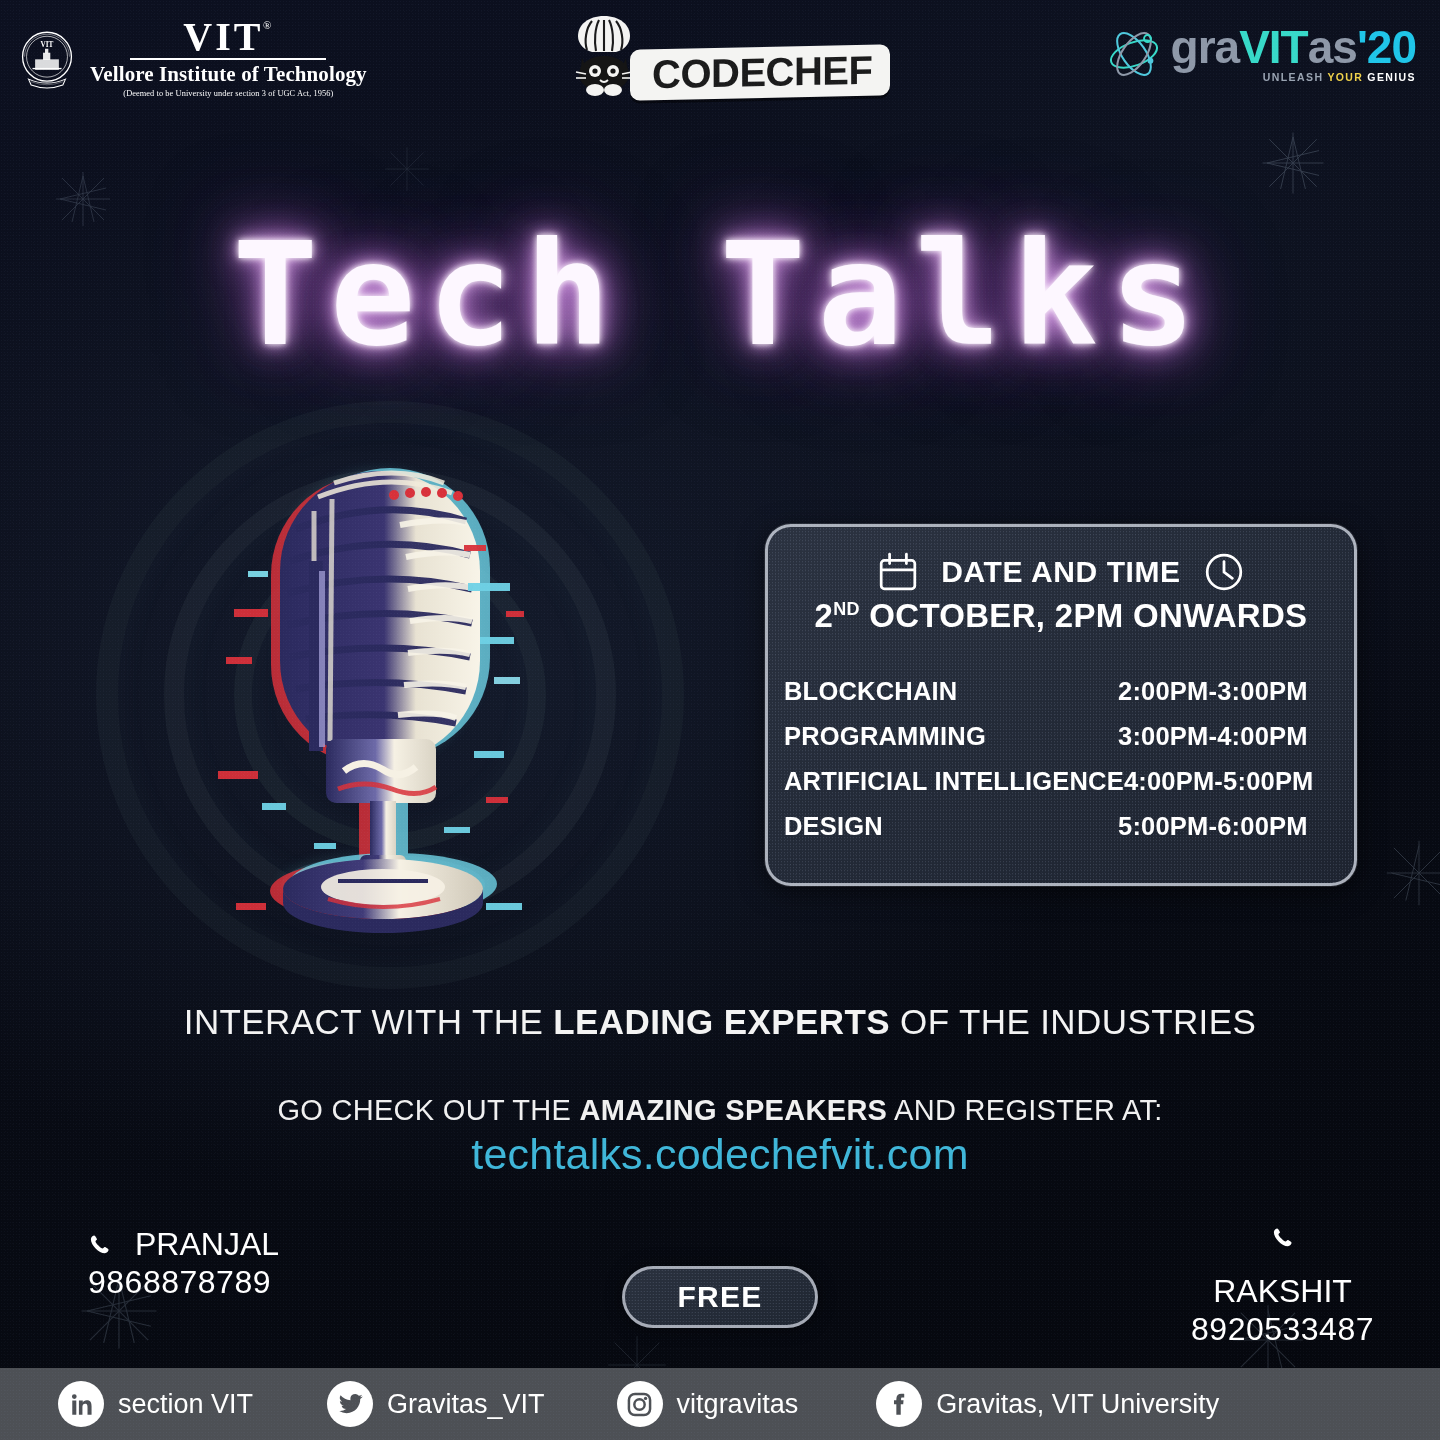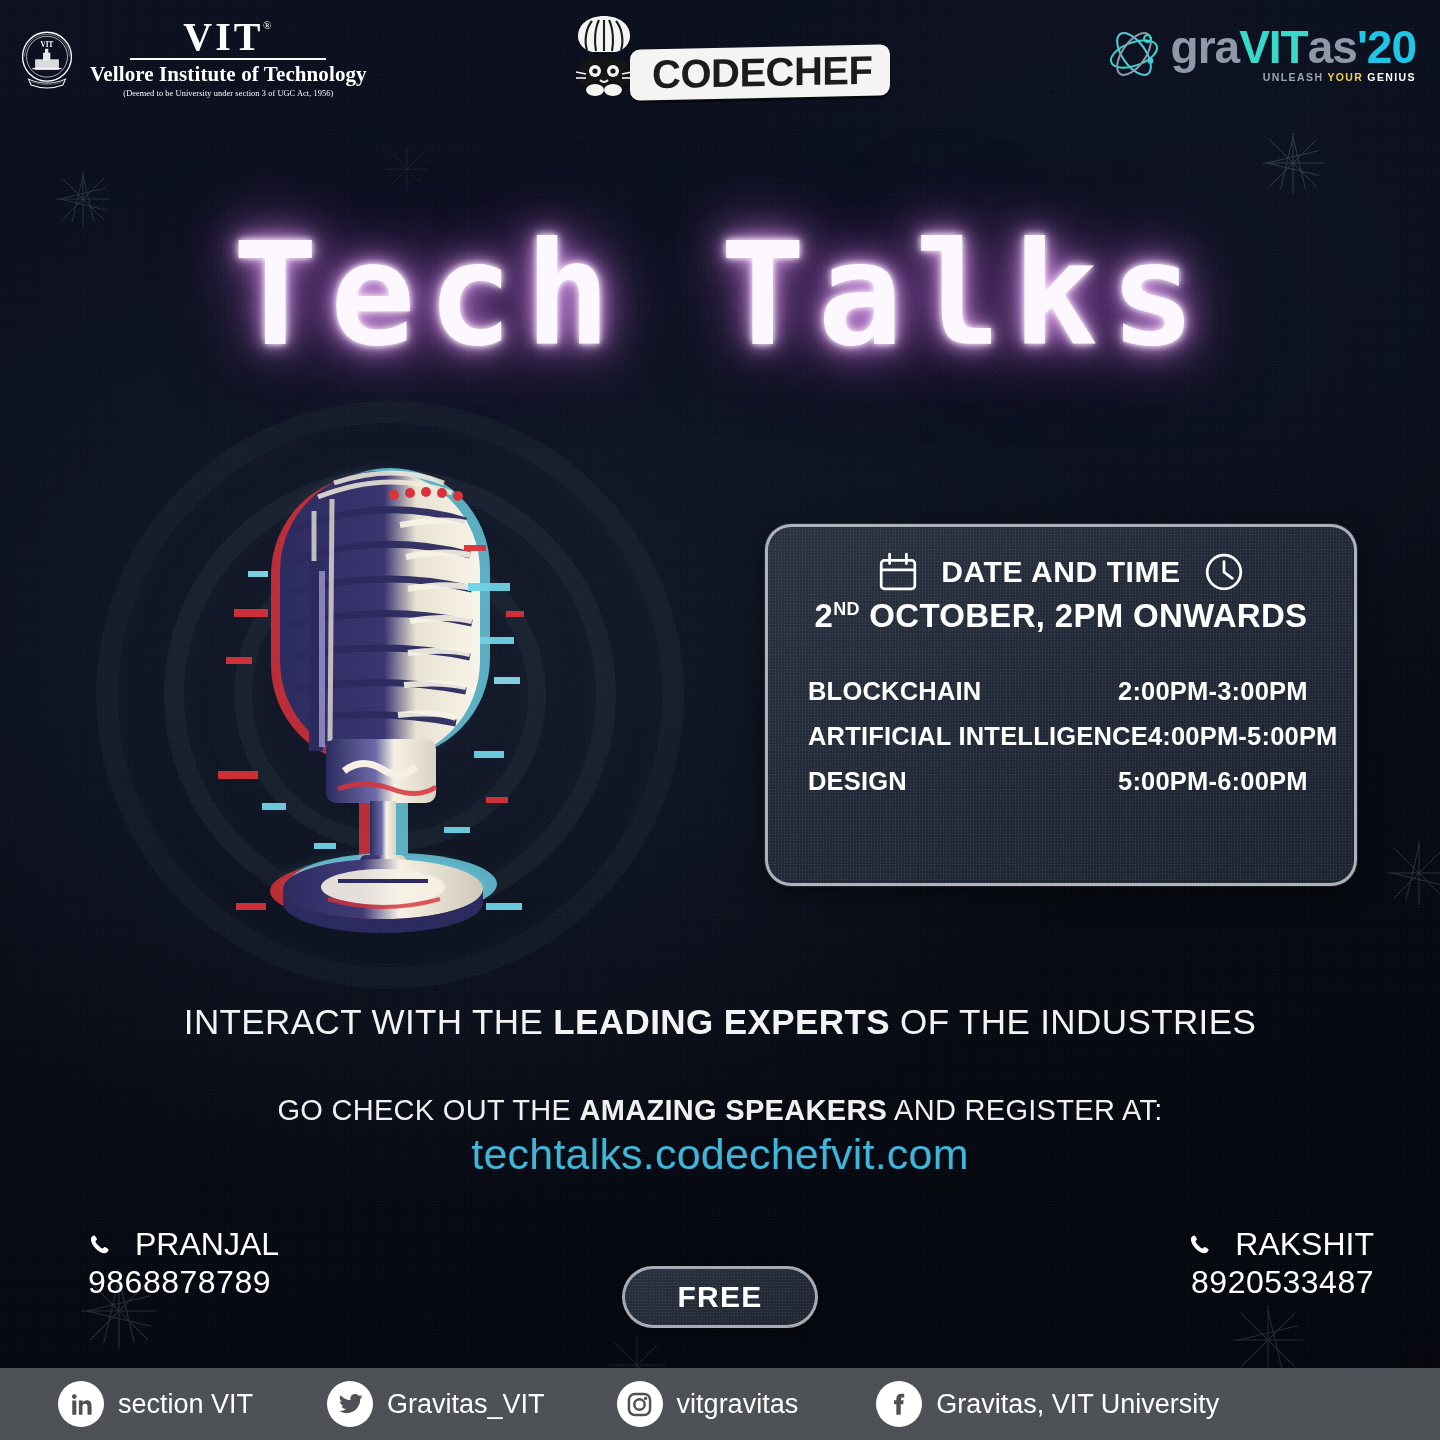--- a/index.html
+++ b/index.html
@@ -135,21 +135,21 @@
   }
   .card-head .ico { width:42px; height:42px; flex:none; }
   .card-head .lbl {
     color:#fff; font-weight:bold; font-size:30px; letter-spacing:.6px; white-space:nowrap;
   }
   .card-date {
     color:#fff; font-weight:bold; font-size:33px; text-align:center;
     margin-top:4px; letter-spacing:.3px; white-space:nowrap;
   }
   .card-date sup { font-size:18px; vertical-align:super; }
-  .sched { margin:42px 28px 0 40px; }
+  .sched { margin:42px 28px 0 16px; }
   .sched-row {
     display:flex; align-items:baseline; justify-content:space-between;
     color:#fff; font-weight:bold; font-size:25.5px; letter-spacing:.2px;
     margin-bottom:16px; white-space:nowrap;
   }
   .sched-row .topic { flex:none; }
   .sched-row .time  { flex:none; min-width:208px; text-align:left; }
 
   
   .line-experts {
@@ -166,21 +166,21 @@
   .url {
     position:absolute; left:0; top:1130px; width:1440px; text-align:center;
     color:#3fb6d8; font-size:43px; letter-spacing:.2px;
   }
 
   
   .contact { position:absolute; color:#fff; }
   .contact.left  { left:88px;  top:1226px; text-align:left; }
   .contact.right { right:66px; top:1226px; text-align:right; }
   .contact .name { font-size:32px; display:flex; align-items:center; gap:24px; }
-  .contact.right .name { justify-content:flex-end; }
+  .contact.right .name { justify-content:flex-end;flex-direction:column; }
   .contact .num  { font-size:32px; margin-top:1px; letter-spacing:.5px; }
   .phone-ico { width:23px; height:23px; flex:none; }
 
   
   .free {
     position:absolute; left:622px; top:1266px; width:196px; height:62px;
     border-radius:32px;
     border:3px solid rgba(225,230,240,.68);
     background:
       radial-gradient(rgba(168,180,205,.16) .7px, transparent .8px),
@@ -537,20 +537,24 @@
     <div class="card-date">
       <span>2</span><sup>ND</sup><span> OCTOBER, 2PM ONWARDS</span>
     </div>
 
     <div class="sched">
       <div class="sched-row">
         <span class="topic">BLOCKCHAIN</span>
         <span class="time">2:00PM-3:00PM</span>
       </div>
       <div class="sched-row">
+        <span class="topic">PROGRAMMING</span>
+        <span class="time">3:00PM-4:00PM</span>
+      </div>
+      <div class="sched-row">
         <span class="topic">ARTIFICIAL INTELLIGENCE</span>
         <span class="time">4:00PM-5:00PM</span>
       </div>
       <div class="sched-row">
         <span class="topic">DESIGN</span>
         <span class="time">5:00PM-6:00PM</span>
       </div>
     </div>
   </div>
 

